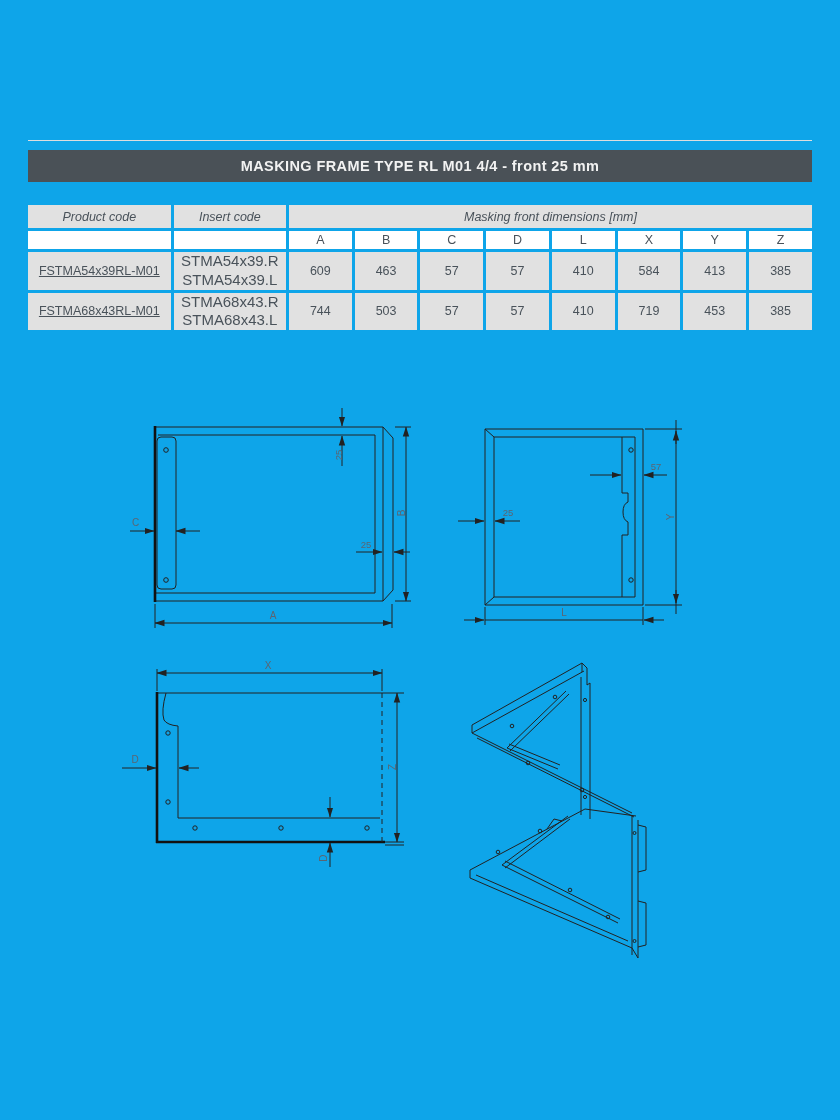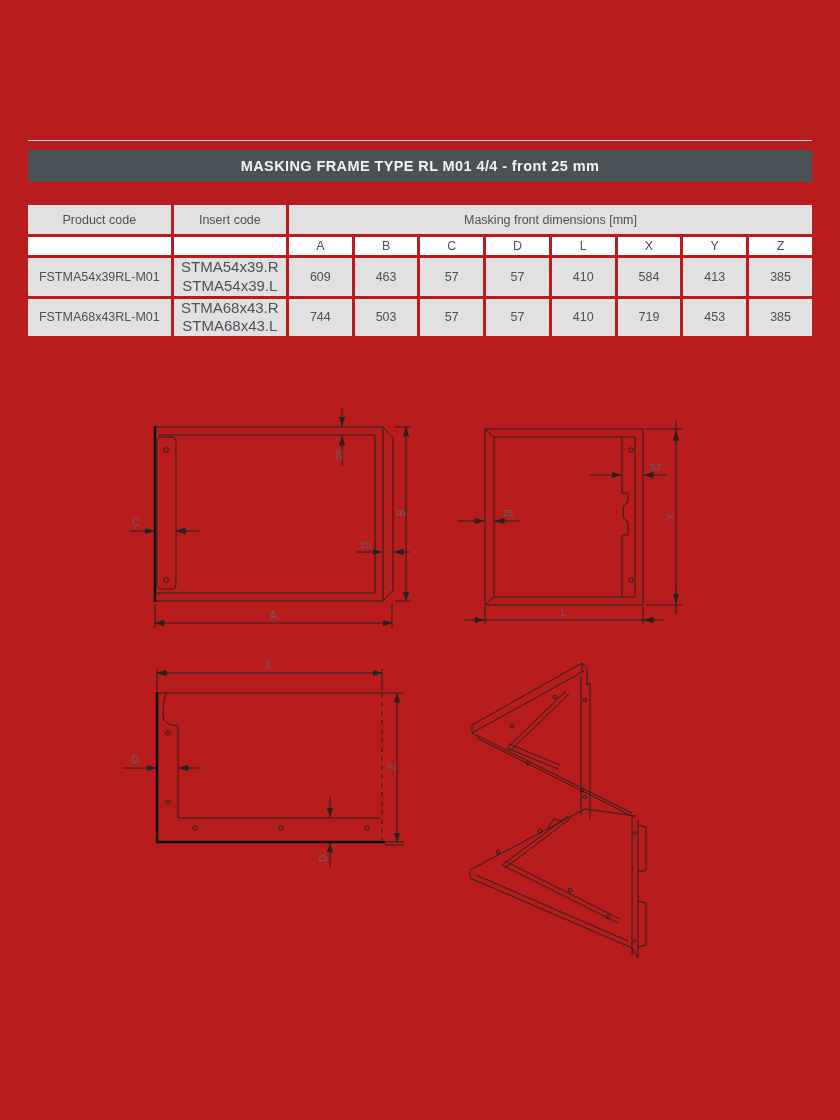--- a/index.html
+++ b/index.html
@@ -1,30 +1,30 @@
 <!DOCTYPE html>
 <html><head>
 <meta charset="utf-8">
 <style>
   html,body{margin:0;padding:0;background:#ffffff;}
-  #page{position:relative;width:840px;height:1120px;background:#b91c1c;overflow:hidden;
+  #page{position:relative;width:840px;height:1120px;background:#0ea5e9;overflow:hidden;
         font-family:"Liberation Sans", sans-serif;}
   .divider{position:absolute;left:28px;top:140px;width:784px;height:1px;background:#dedede;}
   .titlebar{position:absolute;left:28px;top:150px;width:784px;height:32px;background:#4a5157;
             color:#f2f2f2;display:flex;align-items:center;justify-content:center;
             font-size:14.5px;font-weight:bold;letter-spacing:.4px;}
   table.spec{position:absolute;left:25px;top:202px;width:790px;border-collapse:separate;
              border-spacing:3px;table-layout:fixed;font-size:12.5px;color:#49525a;}
   table.spec td{background:#e1e1e1;text-align:center;vertical-align:middle;padding:0;}
   table.spec td.white{background:#ffffff;}
-  tr.ghead td{height:29px;}
+  tr.ghead td{height:23px;font-style:italic;}
   tr.subhead td{height:18px;background:#ffffff;font-size:12.5px;}
   tr.data td{height:32px;}
   tr.data.odd td{background:#ffffff;}
-  td.code{font-size:12.5px;}
+  td.code{font-size:12.5px;text-decoration:underline;}
   td.model{font-size:15px;line-height:1.25;}
   .dwg{position:absolute;}
   svg{display:block;}
   svg .ln{stroke:#222;stroke-width:1;fill:none;}
   svg .thick{stroke:#111;stroke-width:2.6;fill:none;}
   svg .hole{stroke:#222;stroke-width:1;fill:none;}
   svg text{fill:#5b6572;font-family:"Liberation Sans", sans-serif;}
   svg .dimnum{font-size:9.5px;}
   svg .dimlet{font-size:10px;}
 </style>

